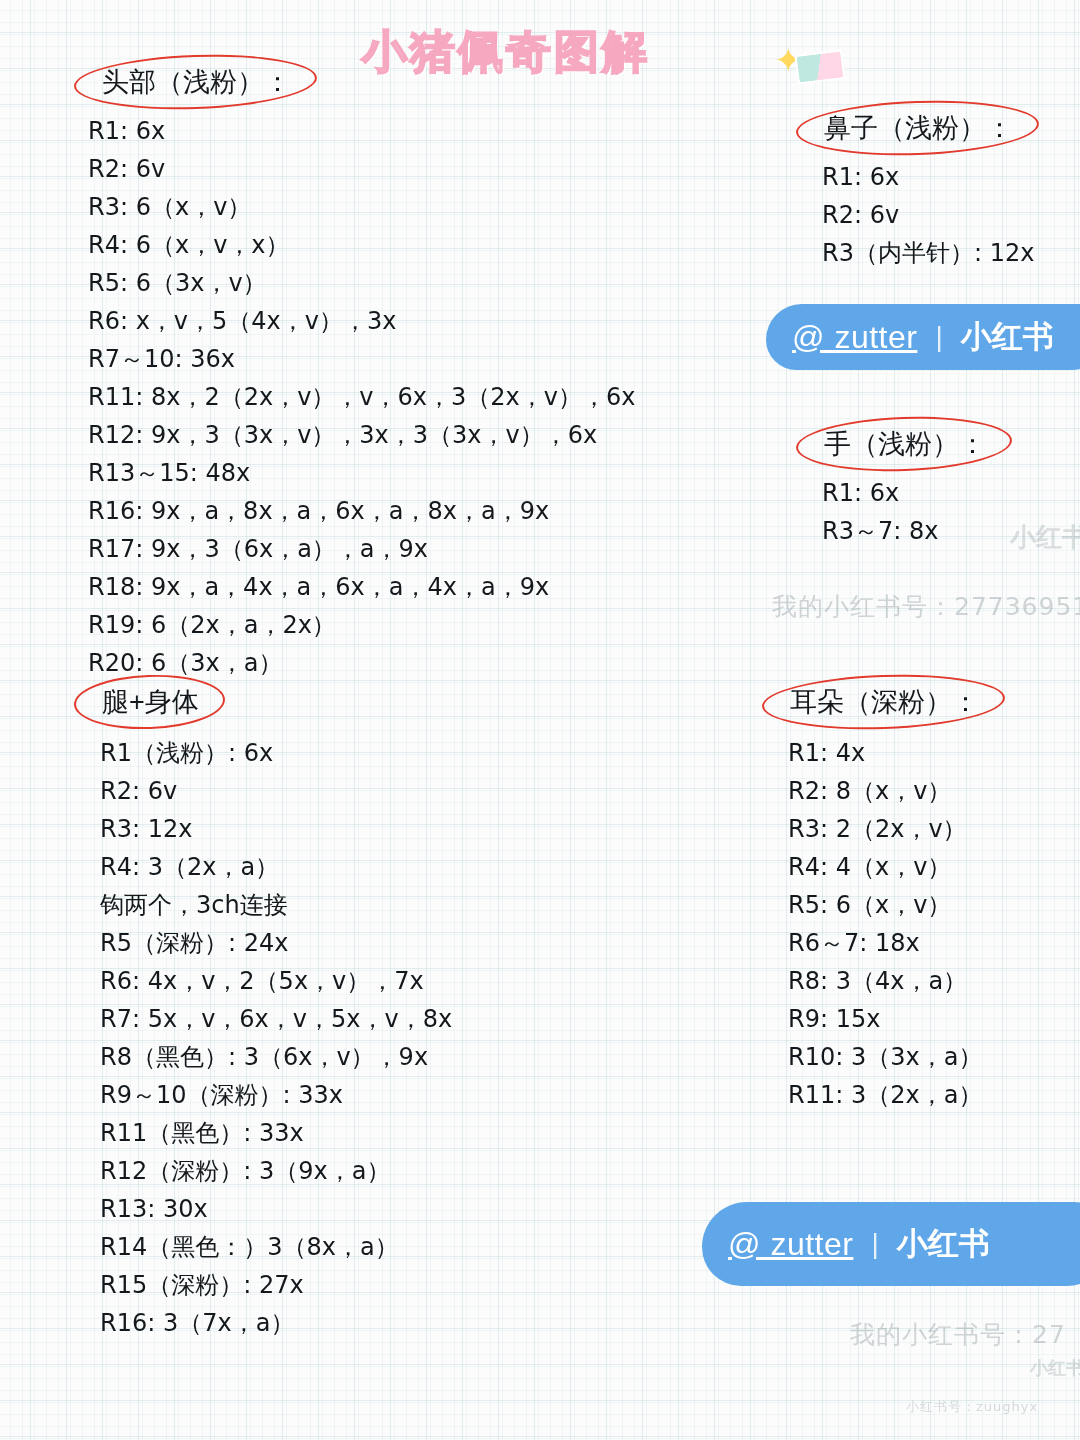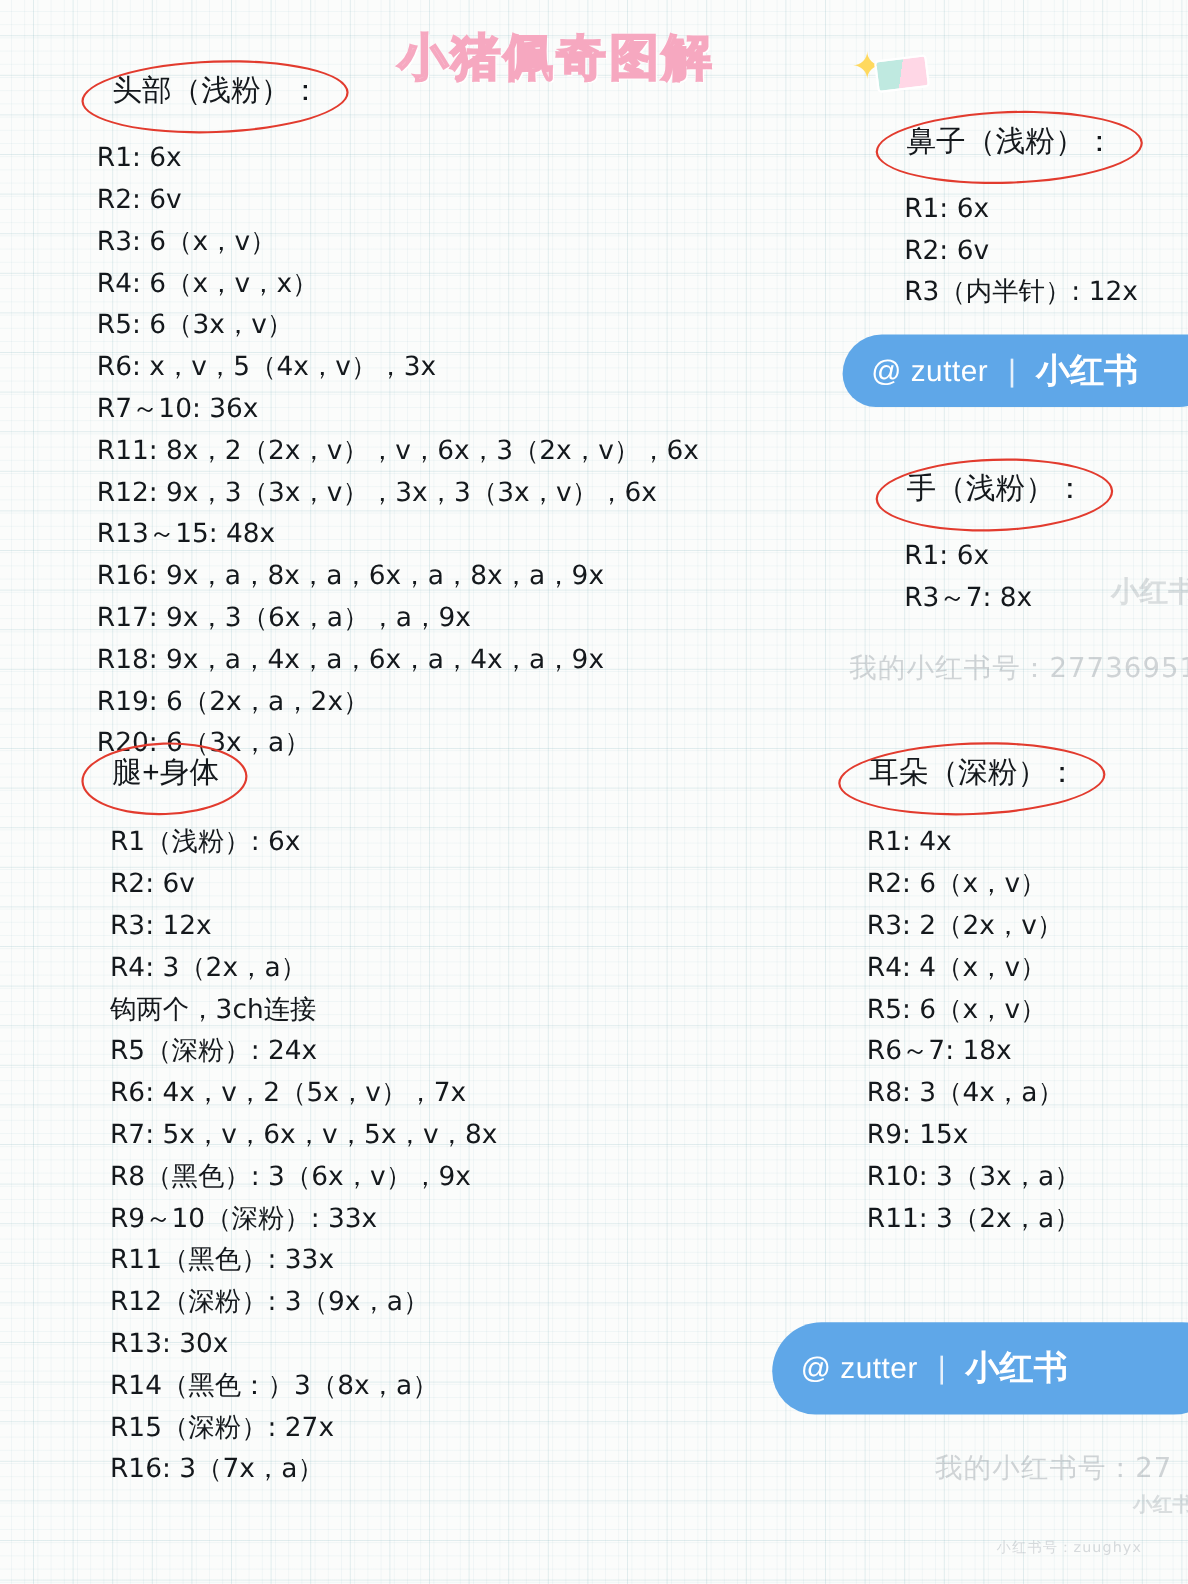--- a/index.html
+++ b/index.html
@@ -80,23 +80,23 @@
 
   
   .section {
     position: absolute;
   }
   .sec-head {
     position: relative;
     display: inline-block;
     font-size: 27px;
     color: #14181c;
-    padding: 6px 16px 18px 14px;
-    white-space: nowrap;
-    font-family: Liberation Mono, monospace;
+    padding: 6px 16px 6px 14px;
+    white-space: nowrap;
+    font-family: Liberation Sans, sans-serif;
   }
   .sec-head .ellipse {
     position: absolute;
     left: -14px;
     top: -3px;
     right: -10px;
     bottom: -3px;
     border: 2.5px solid #e23b2e;
     border-radius: 50%;
     transform: rotate(-2deg);
@@ -119,23 +119,24 @@
     background: #5fa7e8;
     border-radius: 34px;
     display: flex;
     align-items: center;
     padding: 0 26px;
     box-sizing: border-box;
     color: #ffffff;
     white-space: nowrap;
   }
   .chip .at {
-    font-size: 27px;
+    font-size: 32px;
     letter-spacing: 0.5px;
     font-family: "Liberation Sans", sans-serif;
+    text-decoration: underline;
   }
   .chip .sep {
     margin: 0 18px;
     font-size: 28px;
     opacity: 0.85;
   }
   .chip .xhs {
     font-size: 31px;
     font-weight: bold;
     font-family: "DejaVu Sans", sans-serif;
@@ -251,21 +252,21 @@
     </div>
   </div>
 
   <div class="section" style="left:732px; top:678px;">
     <div class="sec-head">
       <span class="ellipse"></span>
       <span>耳朵（深粉）：</span>
     </div>
     <div style="margin-top:8px;" class="indent">
       <div class="line">R1: 4x</div>
-      <div class="line">R2: 6（x，v）</div>
+      <div class="line">R2: 8（x，v）</div>
       <div class="line">R3: 2（2x，v）</div>
       <div class="line">R4: 4（x，v）</div>
       <div class="line">R5: 6（x，v）</div>
       <div class="line">R6～7: 18x</div>
       <div class="line">R8: 3（4x，a）</div>
       <div class="line">R9: 15x</div>
       <div class="line">R10: 3（3x，a）</div>
       <div class="line">R11: 3（2x，a）</div>
     </div>
   </div>

